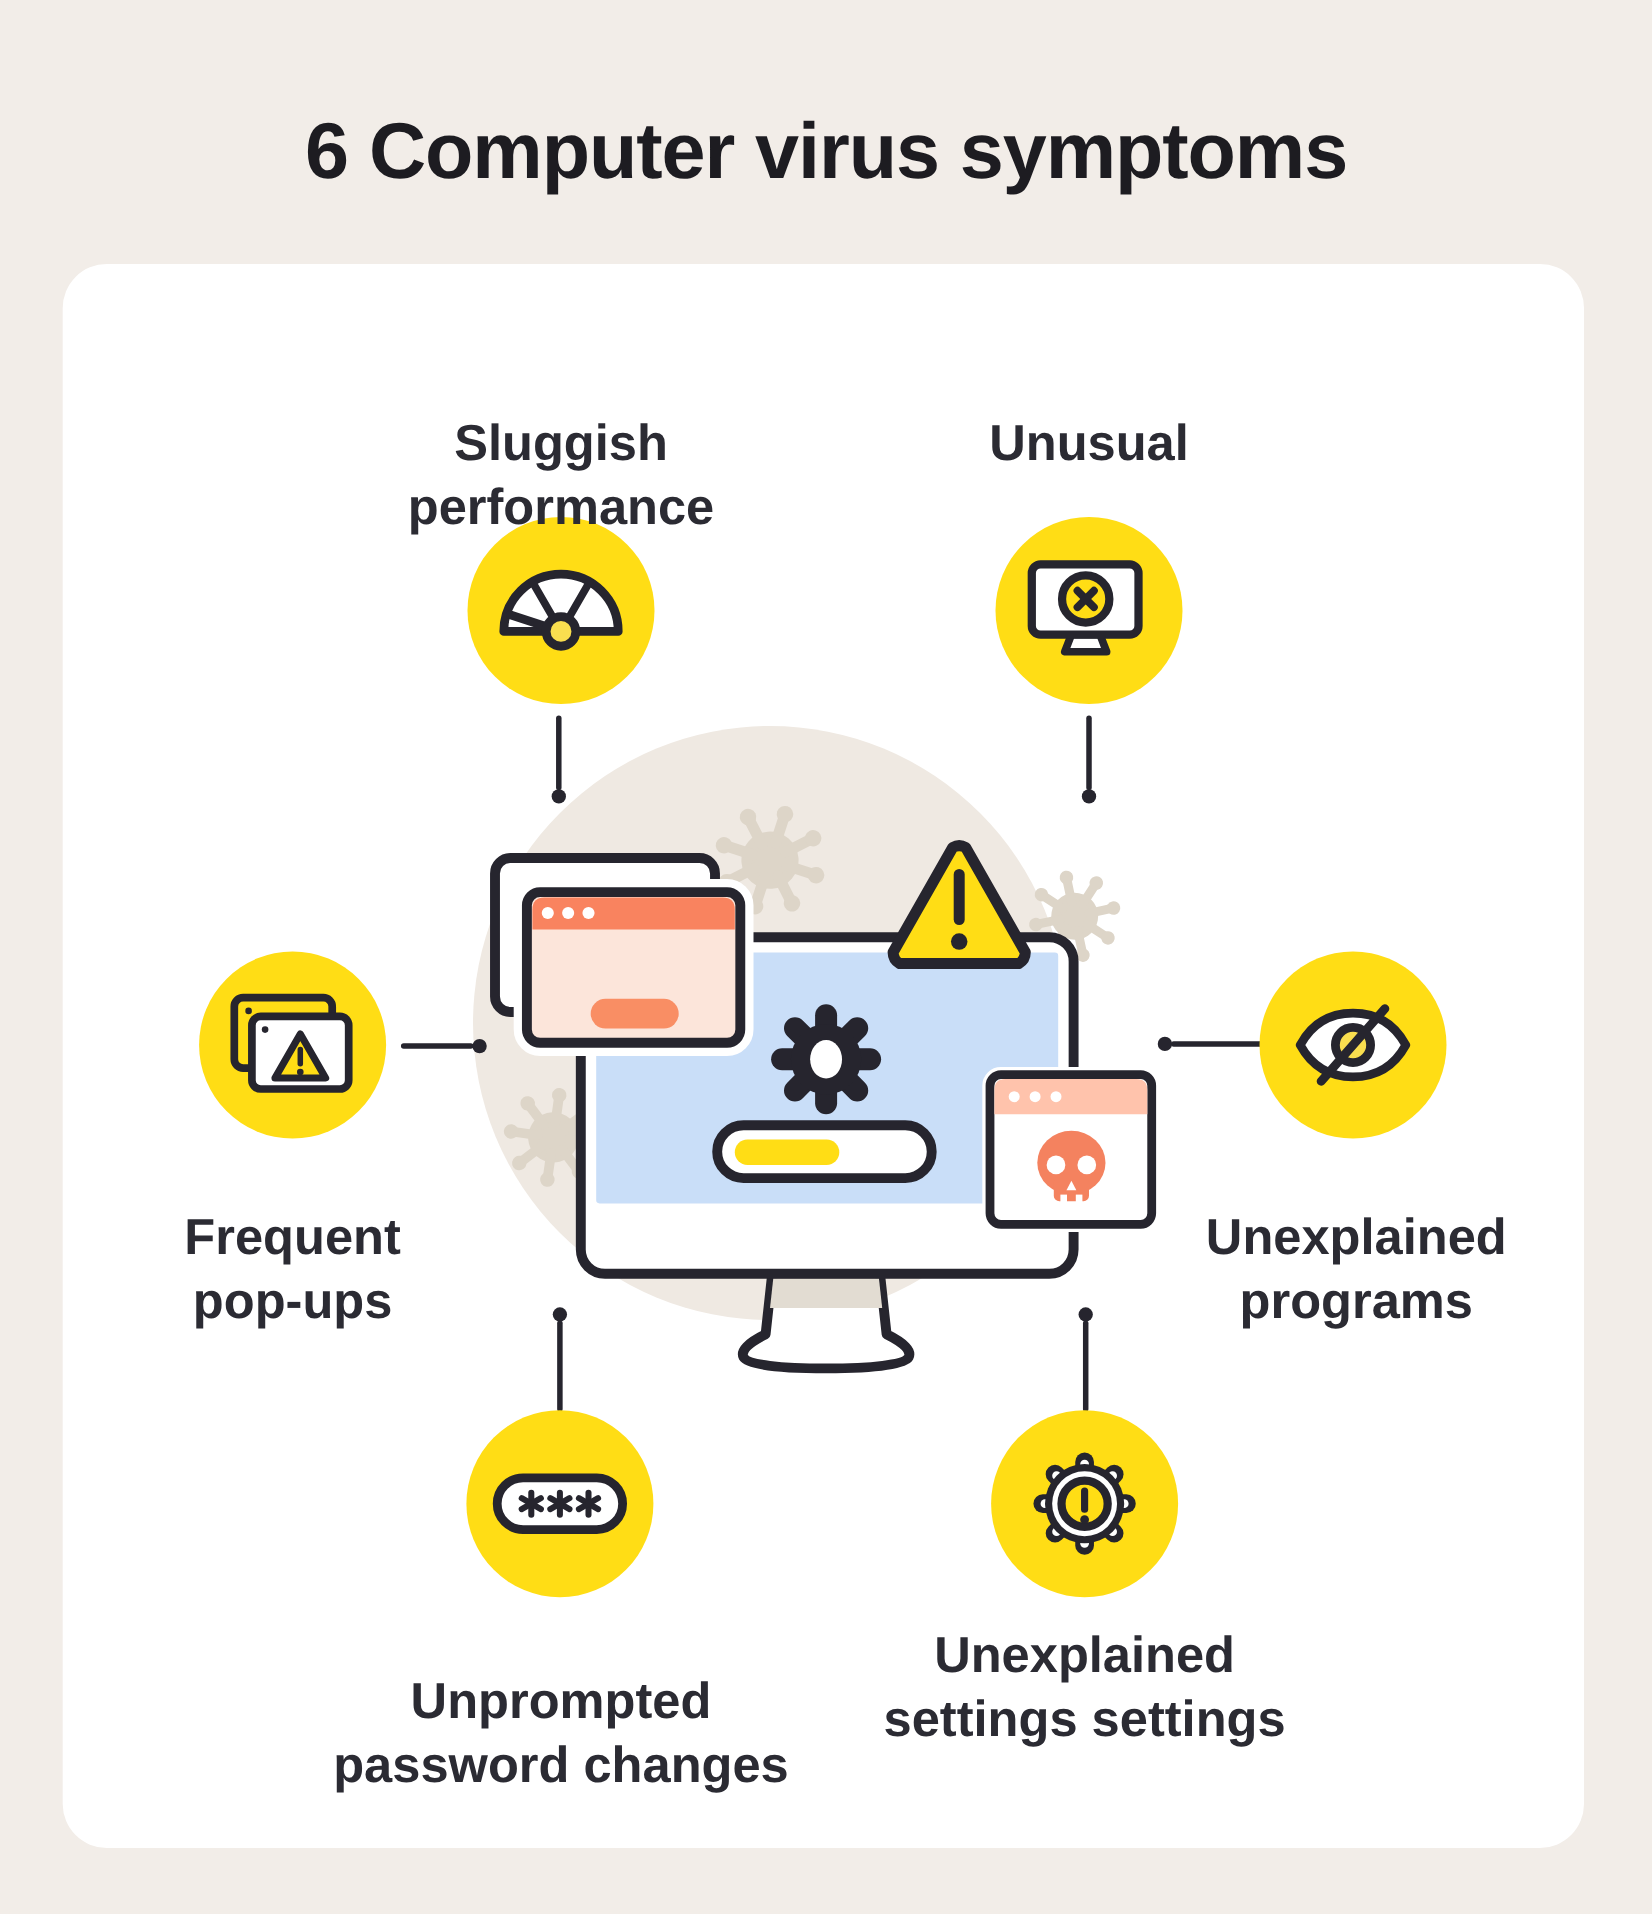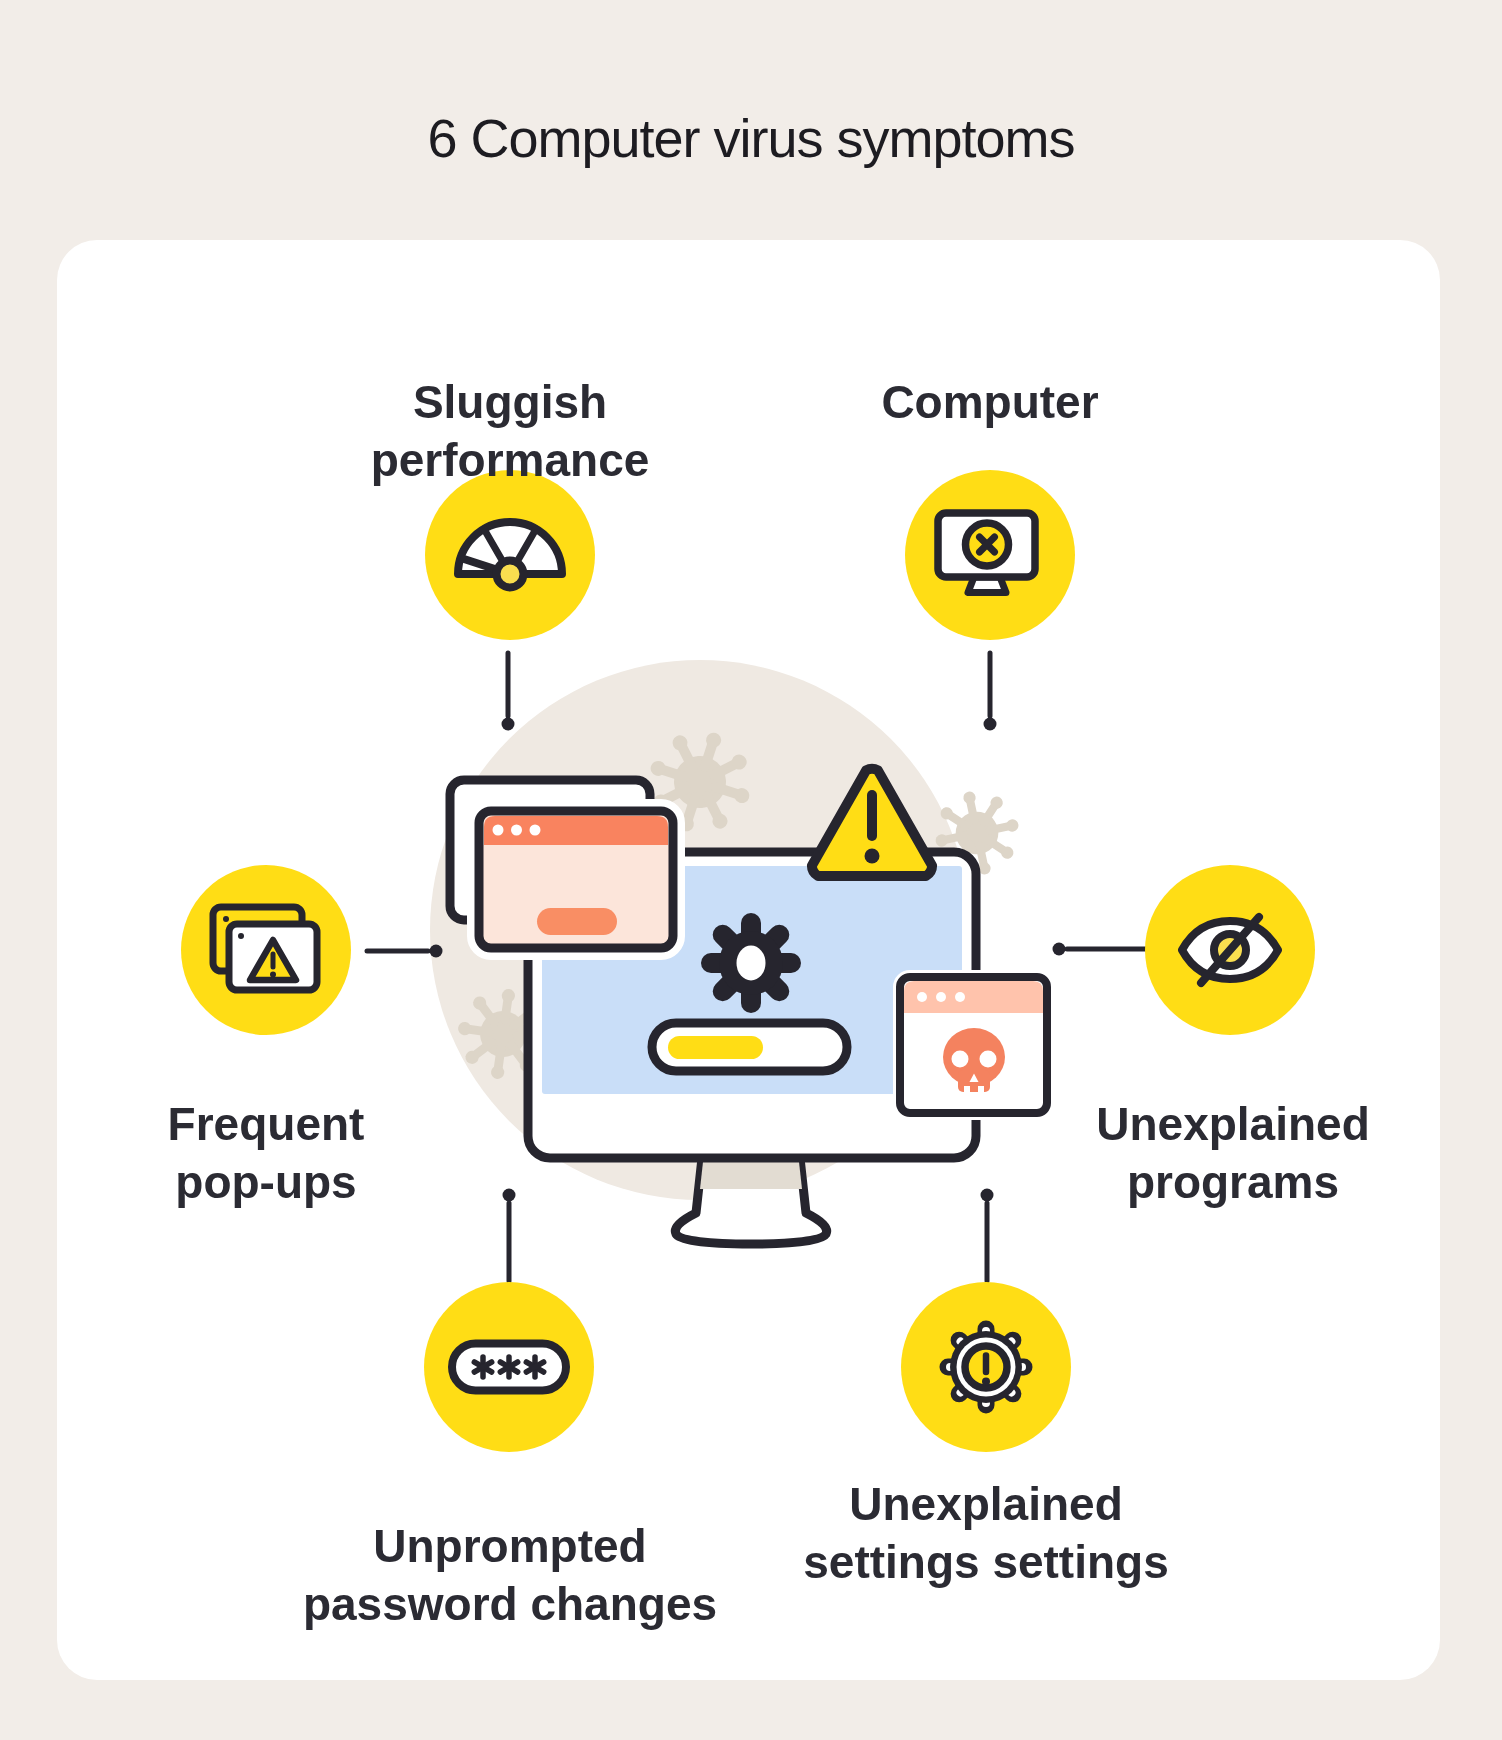--- a/index.html
+++ b/index.html
@@ -17,21 +17,21 @@
     --c-skull:#F4825F;
     --c-blue:#C9DEF8;
     --c-beige_circle:#EFE9E2;
     --c-virus:#DDD5C8;
     --c-stand:#E2DCD2;
   }
   html,body{margin:0;padding:0;}
   body{background:var(--c-background);font-family:"Liberation Sans","DejaVu Sans",sans-serif;}
   .canvas{position:relative;width:1502px;height:1740px;background:var(--c-background);overflow:hidden;}
   .title{position:absolute;left:0;top:100px;width:100%;margin:0;text-align:center;
-         font-size:54px;font-weight:400;letter-spacing:-1px;color:var(--c-title);line-height:76px;}
+         font-size:72px;font-weight:700;letter-spacing:-1px;color:var(--c-title);line-height:76px;}
   .card{position:absolute;left:57px;top:240px;width:1383px;height:1440px;
         background:var(--c-card);border-radius:40px;}
   svg.scene{position:absolute;left:0;top:0;width:1502px;height:1740px;}
   .label{position:absolute;width:520px;text-align:center;font-size:46px;line-height:58px;
          font-weight:700;color:var(--c-text);margin-top:39px;}
   
   .f-none{fill:none}.f-white{fill:#fff}.f-ink{fill:var(--c-ink)}
   .f-yellow{fill:var(--c-yellow)}.f-ysoft{fill:var(--c-yellow_soft)}
   .f-orange{fill:var(--c-orange)}.f-obtn{fill:var(--c-orange_button)}
   .f-peach{fill:var(--c-peach)}.f-salmon{fill:var(--c-salmon)}
@@ -263,21 +263,21 @@
         <circle class="f-ink" cx="0" cy="14.5" r="4"></circle>
       </g>
     </g>
   </svg>
 
   <div class="label" style="left:250px;top:334px;">
     <div>Sluggish</div>
     <div>performance</div>
   </div>
   <div class="label" style="left:730px;top:334px;">
-    <div>Computer</div>
+    <div>Unusual</div>
   </div>
   <div class="label" style="left:6px;top:1056px;">
     <div>Frequent</div>
     <div>pop-ups</div>
   </div>
   <div class="label" style="left:973px;top:1056px;">
     <div>Unexplained</div>
     <div>programs</div>
   </div>
   <div class="label" style="left:250px;top:1478px;">

